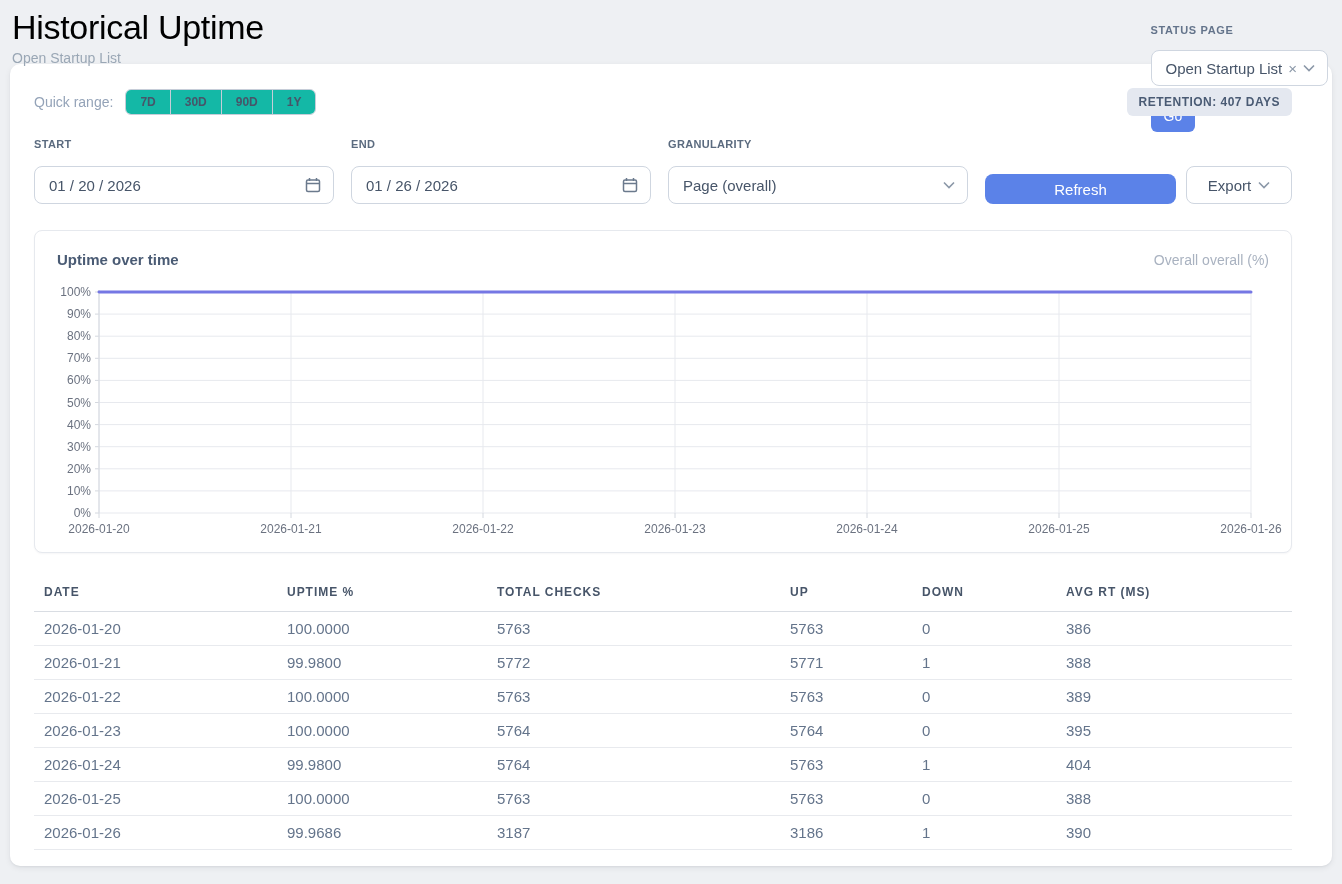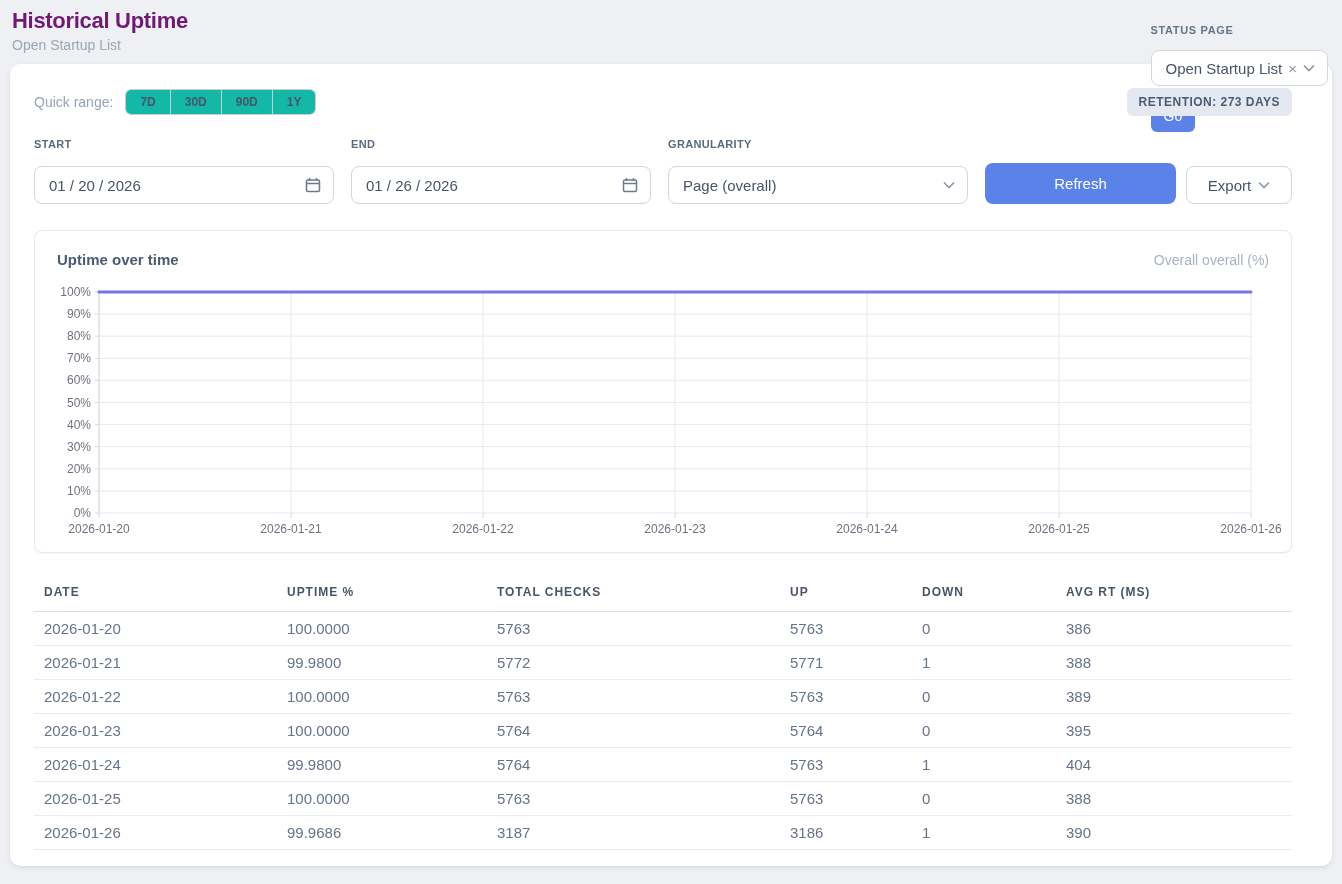--- a/index.html
+++ b/index.html
@@ -9,21 +9,21 @@
     font-family: "Liberation Sans", sans-serif;
     color: #475569;
     overflow: hidden;
   }
 
   
   .top-header {
     display: flex; justify-content: space-between; align-items: flex-start;
     padding: 8px 14px 6px 12px; height: 64px;
   }
-  .page-title { font-size: 22px; font-weight: 700; color: #701a75; letter-spacing: -0.3px; }
+  .page-title { font-size: 34px; font-weight: 400; color: #000000; letter-spacing: -0.3px; }
   .page-subtitle { font-size: 14px; color: #9aa7b5; margin-top: 3px; }
   .header-right { display: flex; align-items: flex-start; gap: 14px; margin-top: 16px; flex-direction: column; }
   .status-label { font-size: 11px; font-weight: 600; color: #64748b; letter-spacing: .06em; }
   .status-select {
     display: flex; align-items: center; gap: 6px;
     background: #fff; border: 1px solid #cfd6e0; border-radius: 8px;
     height: 36px; padding: 0 12px 0 14px; min-width: 158px; cursor: pointer;
     font-size: 15px; color: #475569;
   }
   .icon-x { color: #8b98a8; font-size: 15px; line-height: 1; }
@@ -64,21 +64,21 @@
   .input-box {
     display: flex; align-items: center; justify-content: space-between;
     height: 38px; border: 1px solid #cfd6e0; border-radius: 8px;
     padding: 0 12px 0 14px; background: #fff; font-size: 15px; color: #475569; cursor: text;
   }
   .cal-icon { width: 16px; height: 16px; stroke: #6b7a8d; fill: none; stroke-width: 1.5; cursor: pointer; }
   .select-box { cursor: pointer; }
   .btns-right { display: flex; align-items: flex-end; gap: 10px; margin-left: auto; }
   .refresh-btn {
     background: #5b82e8; color: #fff; border: none; border-radius: 8px;
-    width: 191px; height: 41px; font-size: 15px; cursor: pointer; font-family: inherit;
+    width: 191px; height: 30px; font-size: 15px; cursor: pointer; font-family: inherit;
   }
   .export-btn {
     background: #fff; color: #475569; border: 1px solid #cfd6e0; border-radius: 8px;
     width: 106px; height: 38px; font-size: 15px; cursor: pointer; font-family: inherit;
     display: flex; align-items: center; justify-content: center; gap: 7px;
   }
 
   
   .chart-card {
     border: 1px solid #e6e9ee; border-radius: 8px; background: #fff;
@@ -132,21 +132,21 @@
   <div class="row-quick">
     <div class="quick-left">
       <span class="quick-label">Quick range:</span>
       <div class="seg-group" id="seg-group">
           <button class="seg-btn">7D</button>
           <button class="seg-btn">30D</button>
           <button class="seg-btn">90D</button>
           <button class="seg-btn">1Y</button>
         </div>
     </div>
-    <span class="retention-badge">RETENTION: 273 DAYS</span>
+    <span class="retention-badge">RETENTION: 407 DAYS</span>
   </div>
 
   <div class="row-controls">
     <div class="field">
       <div class="field-label">START</div>
       <div class="input-box">
         <span>01 / 20 / 2026</span>
         <svg class="cal-icon" viewBox="0 0 16 16">
           <rect x="1.5" y="3" width="13" height="11.5" rx="1.5"></rect>
             <line x1="1.5" y1="6.5" x2="14.5" y2="6.5"></line>

